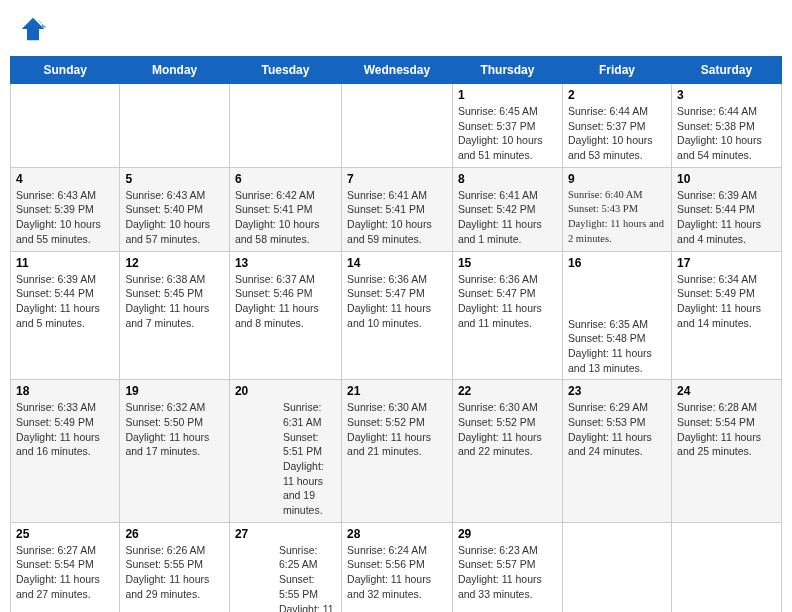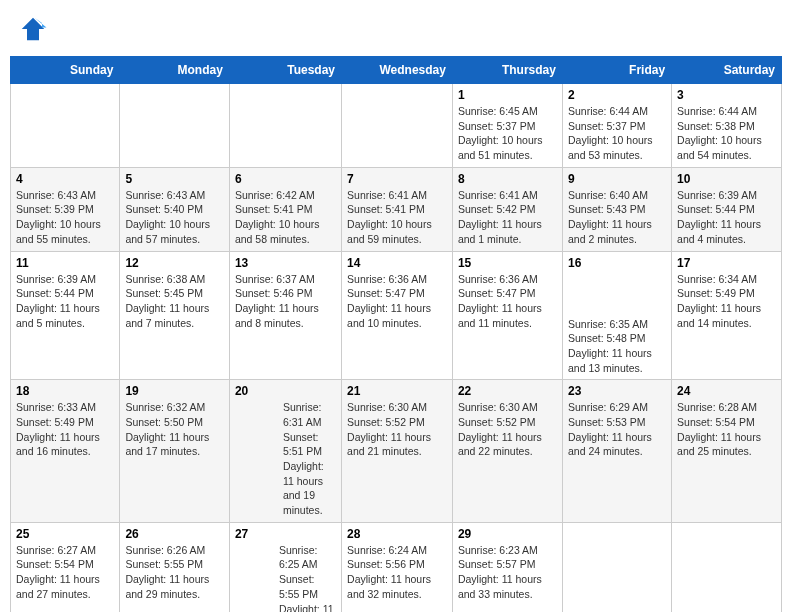--- a/index.html
+++ b/index.html
@@ -48,21 +48,21 @@
     }
     table {
       width: 100%;
       border-collapse: collapse;
       font-size: 11px;
     }
     thead tr th {
       background-color: #1565c0;
       color: #fff;
       font-weight: bold;
-      text-align: right;
+      text-align: center;
       padding: 6px 6px;
       font-size: 12px;
       border: 1px solid #1565c0;
     }
     tbody tr td {
       border: 1px solid #ccc;
       vertical-align: top;
       padding: 4px 5px;
       width: 113px;
       min-height: 80px;
@@ -169,21 +169,21 @@
 Daylight: 10 hours and 59 minutes.</div>
         </td>
         <td>
           <div class="day-number">8</div>
           <div class="day-info" style="white-space: pre-line;">Sunrise: 6:41 AM
 Sunset: 5:42 PM
 Daylight: 11 hours and 1 minute.</div>
         </td>
         <td>
           <div class="day-number">9</div>
-          <div class="day-info" style="white-space: pre-line;">Sunrise: 6:40 AM
+          <div class="day-info" style="white-space: pre-line; font-family: Liberation Serif, serif;">Sunrise: 6:40 AM
 Sunset: 5:43 PM
 Daylight: 11 hours and 2 minutes.</div>
         </td>
         <td>
           <div class="day-number">10</div>
           <div class="day-info" style="white-space: pre-line;">Sunrise: 6:39 AM
 Sunset: 5:44 PM
 Daylight: 11 hours and 4 minutes.</div>
         </td>
       </tr>

